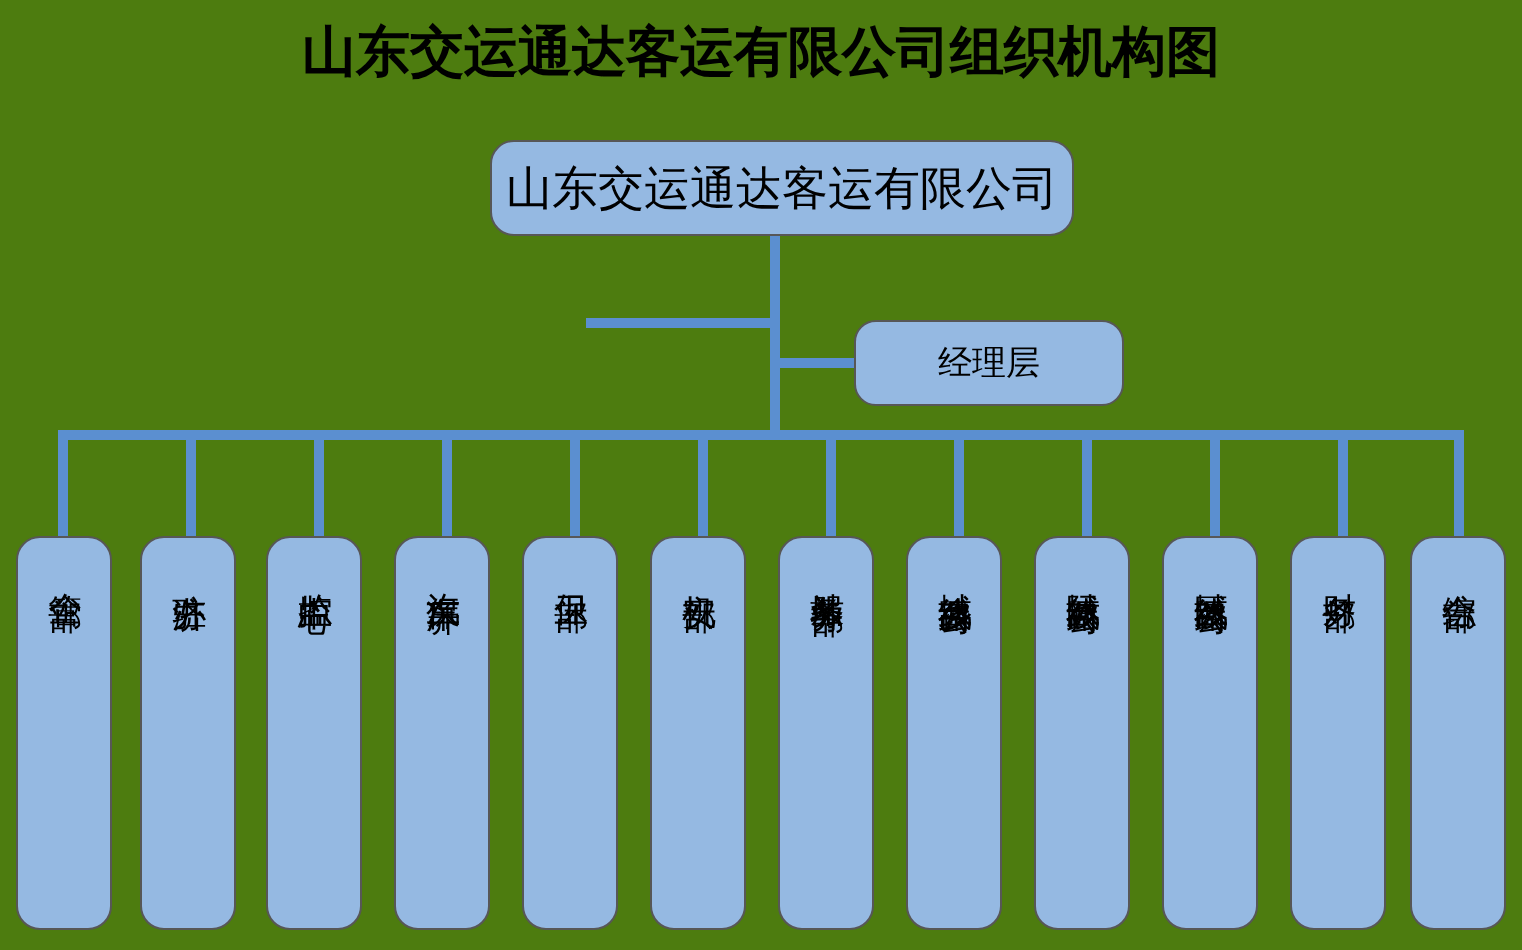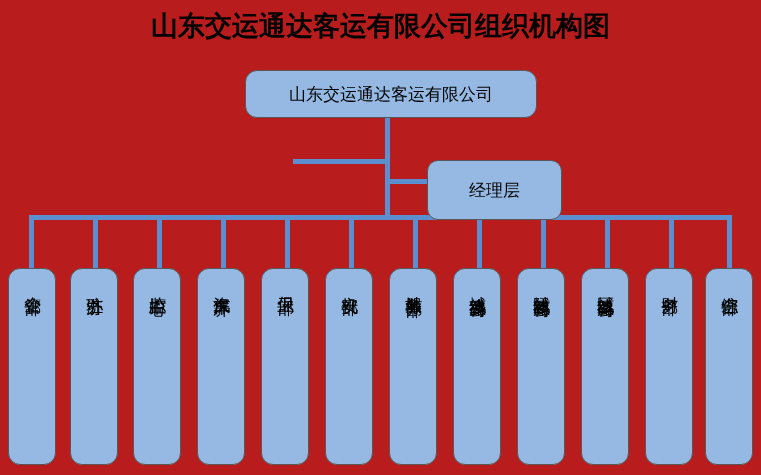--- a/index.html
+++ b/index.html
@@ -11,21 +11,21 @@
     height: 475px;
     background: #ffffff;
     font-family: "Liberation Serif", "DejaVu Serif", serif;
     overflow: hidden;
   }
 
   #chart-root {
     position: relative;
     width: 761px;
     height: 475px;
-    background: #b91c1c;
+    background: #4d7c0f;
     text-decoration: underline;
   }
 
   
   .chart-title {
     position: absolute;
     left: 0;
     top: 8px;
     width: 761px;
     text-align: center;
@@ -50,37 +50,37 @@
     color: #000000;
     font-family: "Liberation Serif", "DejaVu Serif", serif;
     z-index: 3;
   }
 
   .node-root {
     left: 245px;
     top: 70px;
     width: 292px;
     height: 48px;
-    font-size: 17px;
+    font-size: 23px;
     border-radius: 12px;
   }
 
   .node-party {
     left: 170px;
     top: 140px;
     width: 125px;
     height: 43px;
     font-size: 17px;
   }
 
   .node-mgmt {
     left: 427px;
     top: 160px;
     width: 135px;
-    height: 60px;
+    height: 43px;
     font-size: 17px;
   }
 
   
   .node-dept {
     top: 268px;
     width: 48px;
     height: 197px;
     border-radius: 12px;
     align-items: flex-start;

